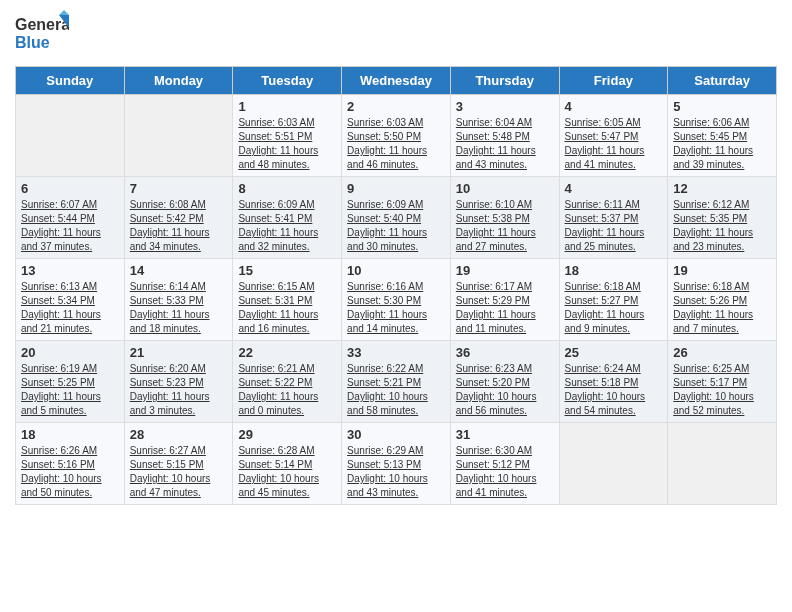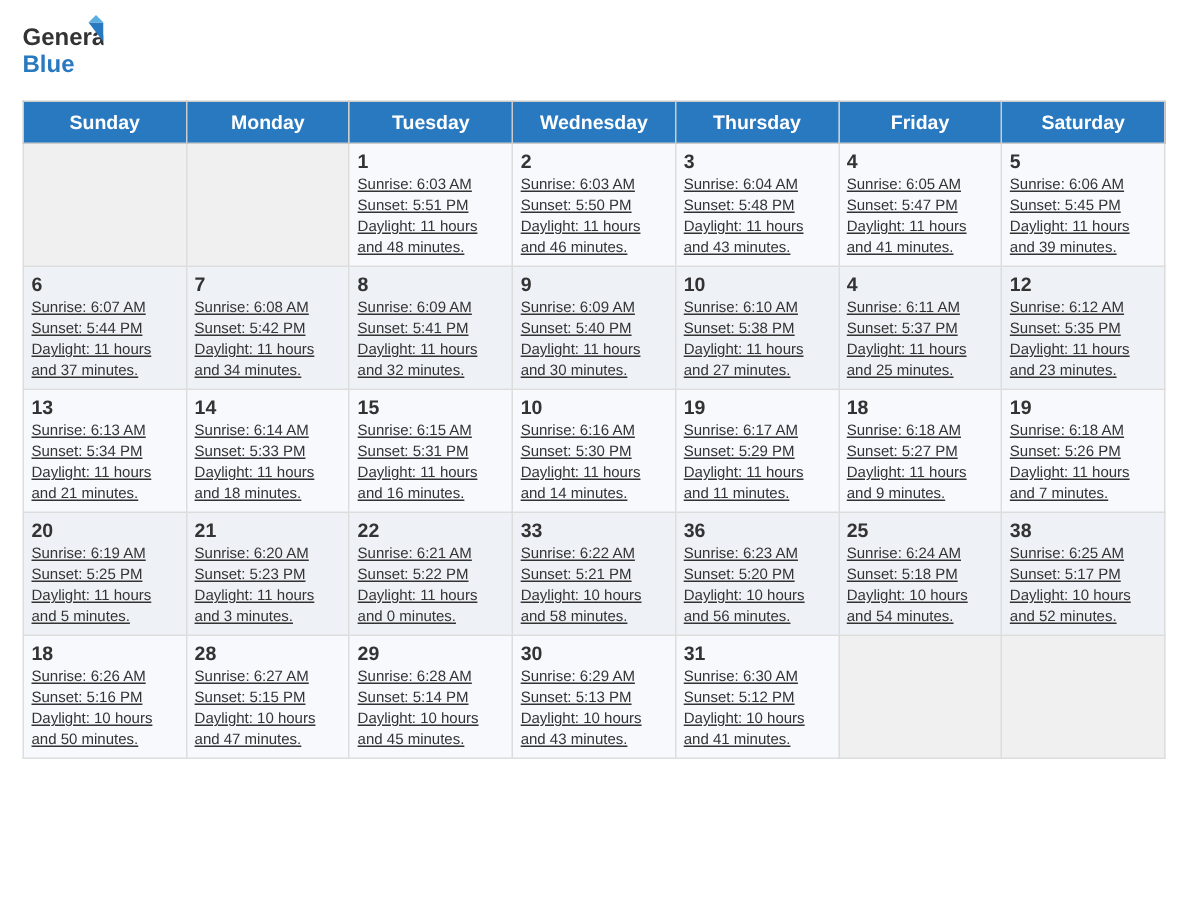--- a/index.html
+++ b/index.html
@@ -225,21 +225,21 @@
           </td>
           <td>
             <span class="day-number">36</span>
             <div class="day-info">Sunrise: 6:23 AM<br>Sunset: 5:20 PM<br>Daylight: 10 hours and 56 minutes.</div>
           </td>
           <td>
             <span class="day-number">25</span>
             <div class="day-info">Sunrise: 6:24 AM<br>Sunset: 5:18 PM<br>Daylight: 10 hours and 54 minutes.</div>
           </td>
           <td>
-            <span class="day-number">38</span>
+            <span class="day-number">26</span>
             <div class="day-info">Sunrise: 6:25 AM<br>Sunset: 5:17 PM<br>Daylight: 10 hours and 52 minutes.</div>
           </td>
         </tr>
         <tr>
           <td>
             <span class="day-number">18</span>
             <div class="day-info">Sunrise: 6:26 AM<br>Sunset: 5:16 PM<br>Daylight: 10 hours and 50 minutes.</div>
           </td>
           <td>
             <span class="day-number">28</span>

